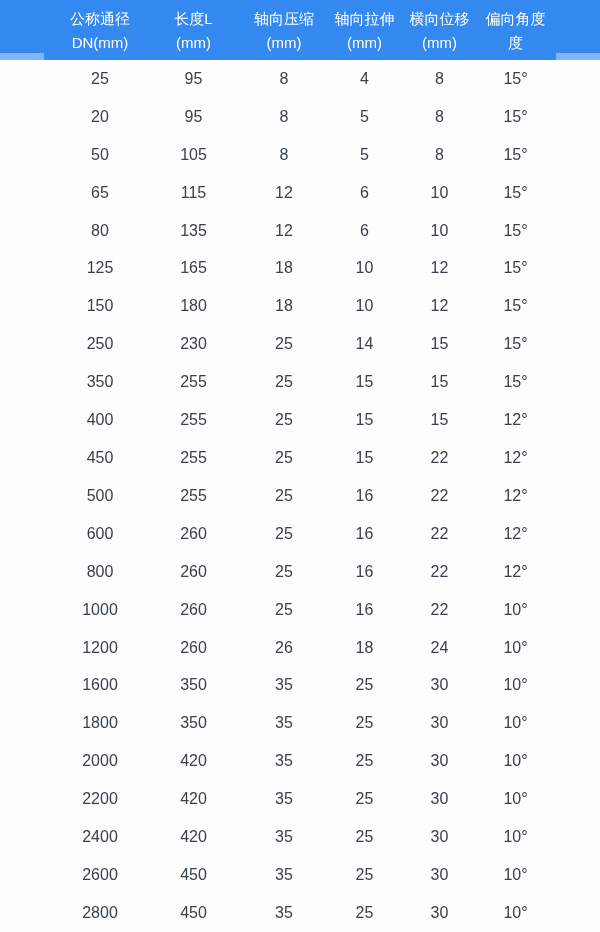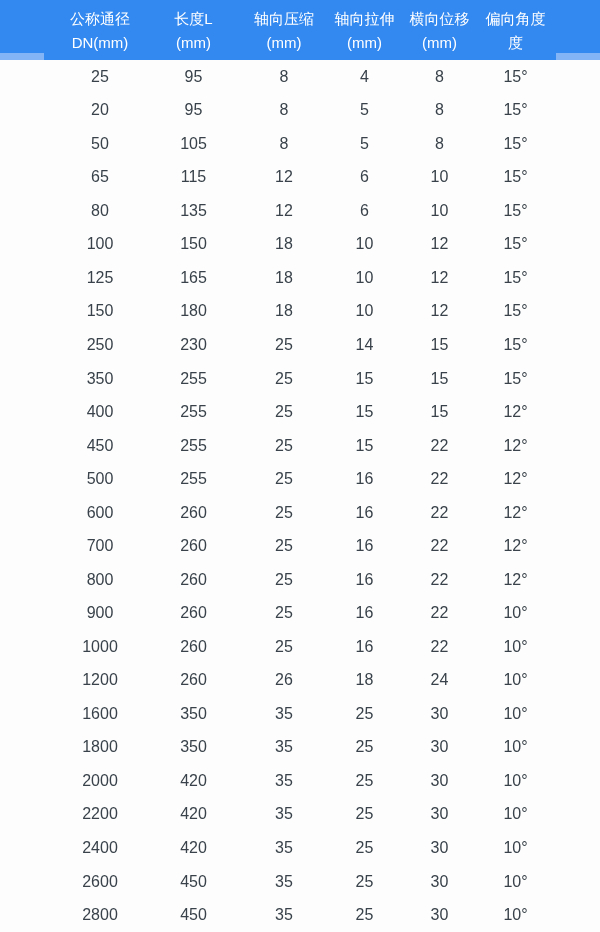--- a/index.html
+++ b/index.html
@@ -128,28 +128,20 @@
         </tr>
         <tr>
           <td>80</td>
           <td>135</td>
           <td>12</td>
           <td>6</td>
           <td>10</td>
           <td>15°</td>
         </tr>
         <tr>
-          <td>100</td>
-          <td>150</td>
-          <td>18</td>
-          <td>10</td>
-          <td>12</td>
-          <td>15°</td>
-        </tr>
-        <tr>
           <td>125</td>
           <td>165</td>
           <td>18</td>
           <td>10</td>
           <td>12</td>
           <td>15°</td>
         </tr>
         <tr>
           <td>150</td>
           <td>180</td>
@@ -200,42 +192,26 @@
         </tr>
         <tr>
           <td>600</td>
           <td>260</td>
           <td>25</td>
           <td>16</td>
           <td>22</td>
           <td>12°</td>
         </tr>
         <tr>
-          <td>700</td>
-          <td>260</td>
-          <td>25</td>
-          <td>16</td>
-          <td>22</td>
-          <td>12°</td>
-        </tr>
-        <tr>
           <td>800</td>
           <td>260</td>
           <td>25</td>
           <td>16</td>
           <td>22</td>
           <td>12°</td>
-        </tr>
-        <tr>
-          <td>900</td>
-          <td>260</td>
-          <td>25</td>
-          <td>16</td>
-          <td>22</td>
-          <td>10°</td>
         </tr>
         <tr>
           <td>1000</td>
           <td>260</td>
           <td>25</td>
           <td>16</td>
           <td>22</td>
           <td>10°</td>
         </tr>
         <tr>

